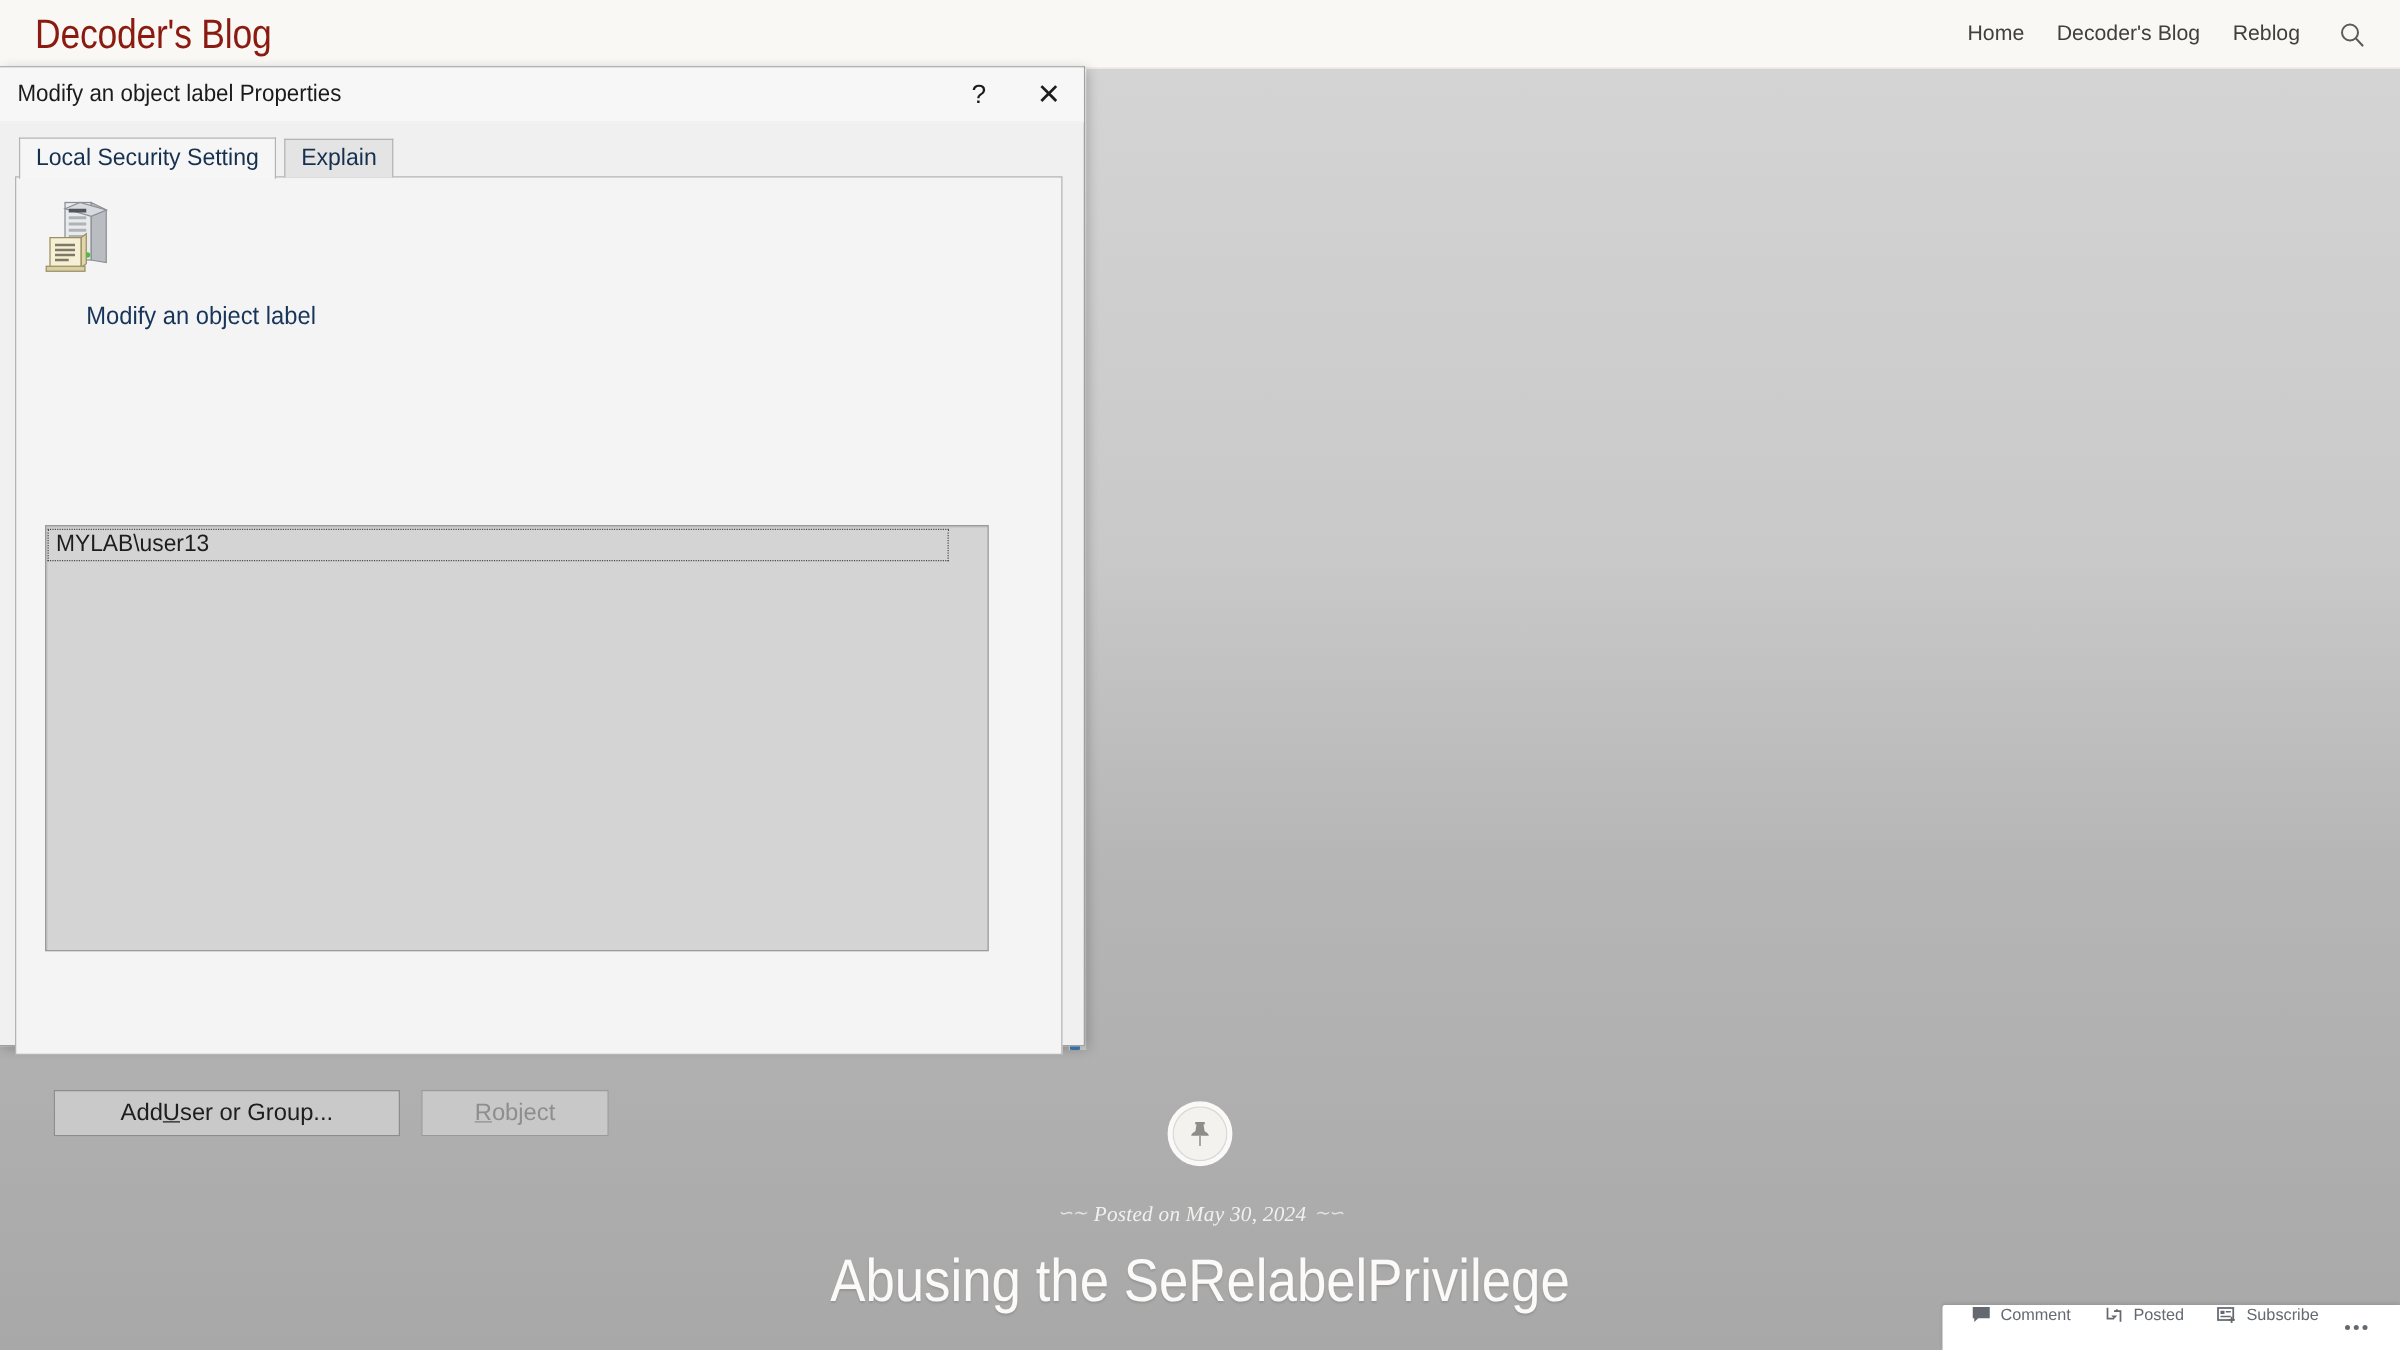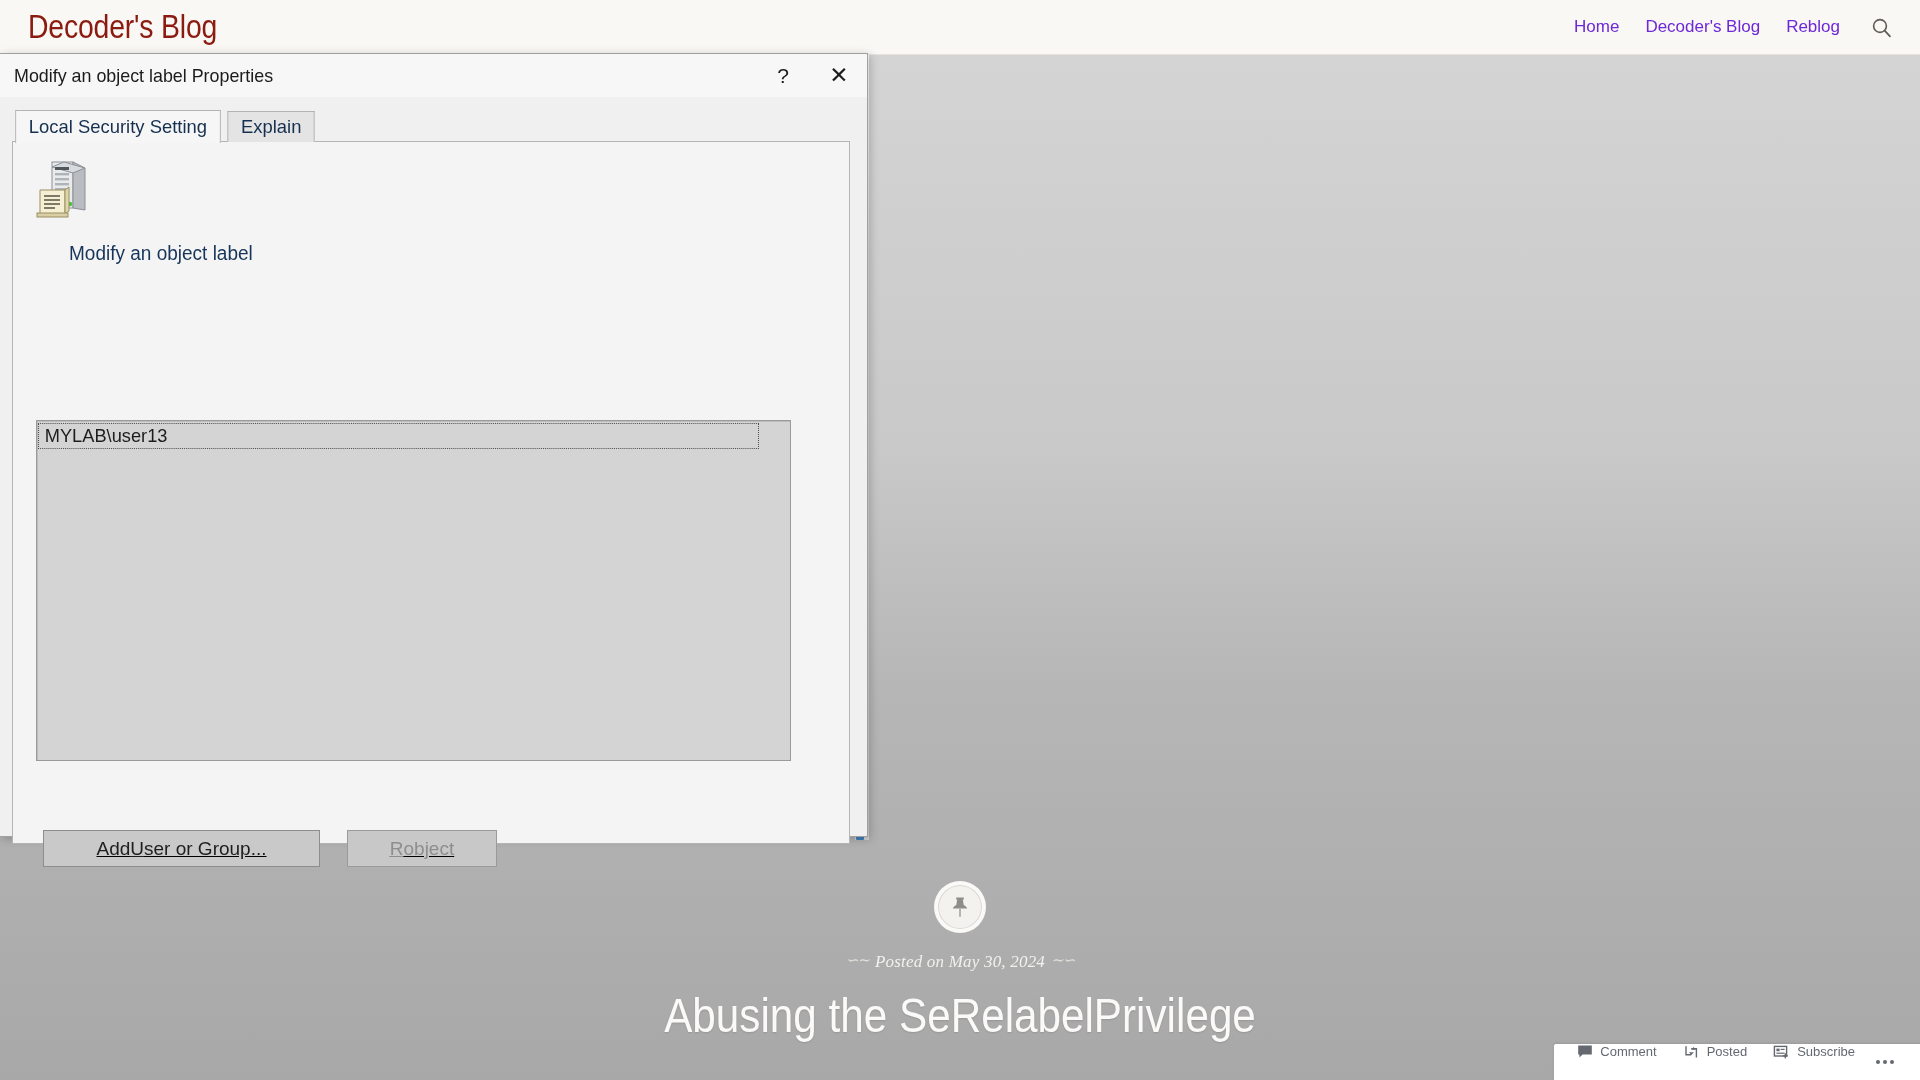--- a/index.html
+++ b/index.html
@@ -33,21 +33,21 @@
     transform: scaleX(0.86);
     transform-origin: left center;
     white-space: nowrap;
   }
   #site-nav {
     margin-left: auto; margin-right: 28px;
     display: flex; align-items: center; gap: 26px;
   }
   .nav-link {
     font-size: 17px;
-    color: #6d28d9;
+    color: #404040;
     text-decoration: none;
     white-space: nowrap;
     font-family: "Liberation Sans", sans-serif;
   }
   #search-icon-btn {
     width: 22px; height: 22px;
     display: flex; align-items: center; justify-content: center;
     margin-left: 4px;
     cursor: pointer;
   }
@@ -82,21 +82,21 @@
   #post-badge {
     width: 52px; height: 52px;
     margin: 0 auto;
     border-radius: 50%;
     background: #f3f2ef;
     border: 4px solid rgba(255,255,255,0.55);
     box-shadow: inset 0 0 0 1px #d9d7d2;
     display: flex; align-items: center; justify-content: center;
   }
   #post-date {
-    margin-top: 18px;
+    margin-top: 28px;
     font-size: 17px;
     font-style: italic;
     color: #f2f1ee;
     font-family: "Liberation Serif", serif;
     letter-spacing: 0.2px;
   }
   .date-flourish {
     color: #e3e1dc;
     font-size: 15px;
     vertical-align: 2px;
@@ -255,22 +255,22 @@
     font-size: 19px;
     color: #1d1d1d;
     font-family: "Liberation Sans Narrow", "Liberation Sans", sans-serif;
     transform: scaleX(0.96); transform-origin: left center;
     outline: 1px dotted #4a4a4a;
     white-space: nowrap;
   }
 
   
   #dlg-buttons {
-    position: absolute; left: 30px; top: 688px;
-    display: flex; gap: 27px; text-decoration: underline;
+    position: absolute; left: 30px; top: 730px;
+    display: flex; gap: 17px;
   }
   .dlg-btn {
     height: 37px;
     min-width: 150px;
     padding: 0 18px;
     border: 1px solid #8d8d8d;
     background: #c8c8c8;
     color: #1e1e1e;
     font-size: 19px;
     font-family: "Liberation Sans Narrow", "Liberation Sans", sans-serif;

